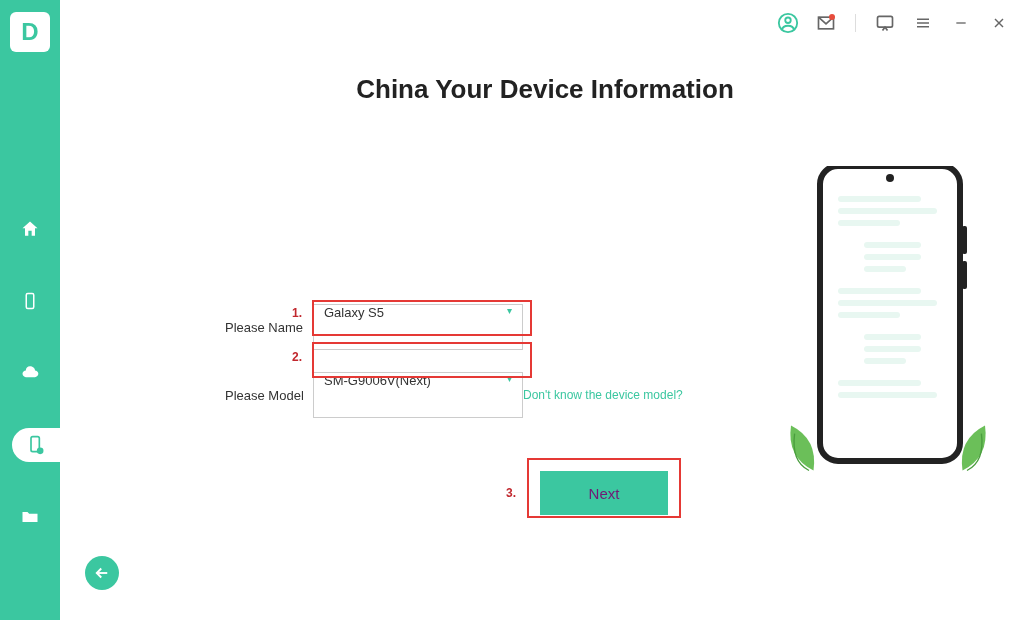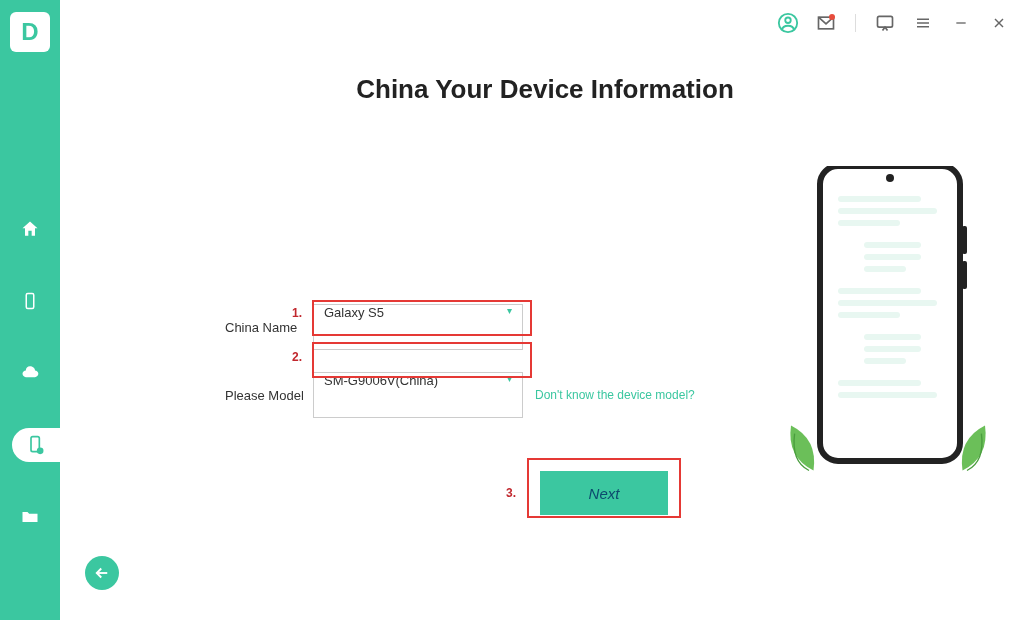--- a/index.html
+++ b/index.html
@@ -109,27 +109,27 @@
       position: relative;
     }
     .select .chev { color:#3bc7a0; font-size:10px;}
     .highlight {
       position:absolute; border:2px solid #e53935; pointer-events:none;
     }
     .annot {
       position:absolute; color:#c1272d; font-size:12px; font-weight:600;
     }
     .helplink {
-      margin-left: 12px; color:#3bc7a0; font-size:12px; cursor:pointer;
+      color:#3bc7a0; font-size:12px; cursor:pointer;
     }
     .next-btn {
       position:absolute; left: 480px; top: 425px;
       width: 128px; height: 44px;
-      background:#3bc7a0; color:#0c4a6e; border:none;
-      font-size:15px; cursor:pointer;font-style:italic;
+      background:#3bc7a0; color:#701a75; border:none;
+      font-size:15px; cursor:pointer;
     }
     .phone {
       position:absolute; right: 60px; top: 120px;
       width: 160px; height: 320px;
     }
     .leaf {
       position:absolute;
       width:36px;height:56px;
     }
     .content-line {
@@ -213,30 +213,30 @@
       </svg>
   </div>
 </div>
 
 <div class="main">
   <h1 class="heading">China Your Device Information</h1>
 
 
   <div class="form">
     <div class="row">
-      <span class="label">China Name</span>
+      <span class="label">Please Name</span>
       <div class="select">
         <span>Galaxy S5</span>
         <span class="chev">▾</span>
       </div>
     </div>
     <div class="row">
       <span class="label">Please Model</span>
       <div class="select">
-        <span>SM-G9006V(China)</span>
+        <span>SM-G9006V(Next)</span>
         <span class="chev">▾</span>
       </div>
       <a class="helplink">Don't know the device model?</a>
     </div>
   </div>
 
   <button class="next-btn">Next</button>
 
   <div class="highlight" style="left:252px;top:254px;width:220px;height:36px"></div>
   <span class="annot" style="left:232px;top:260px">1.</span>

